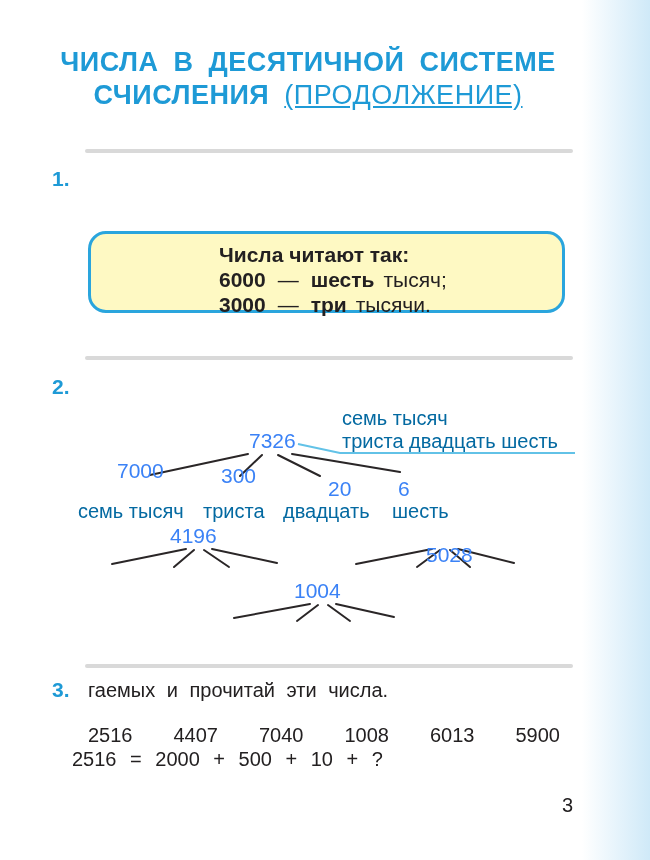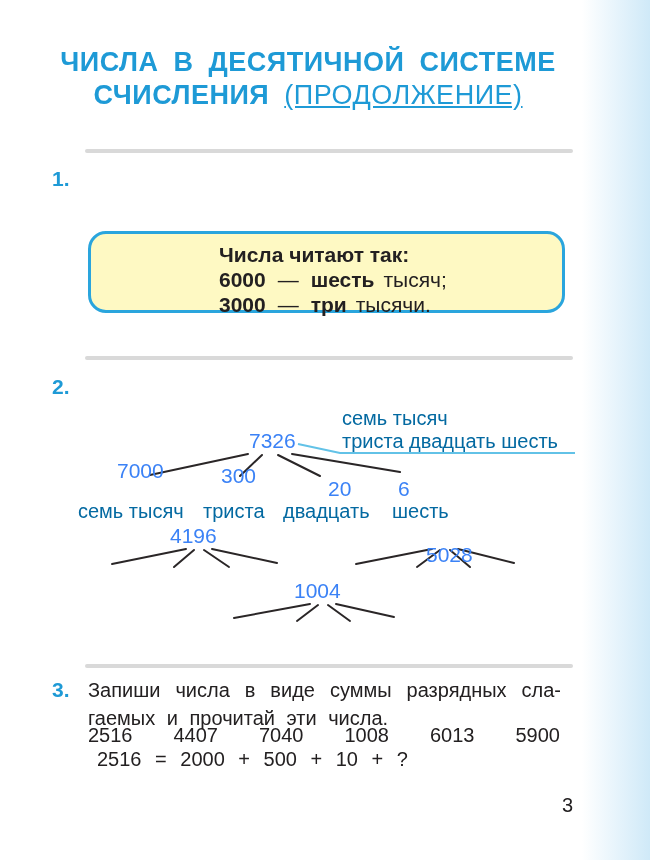--- a/index.html
+++ b/index.html
@@ -64,21 +64,21 @@
   .lines-svg line{stroke:#2a2627;stroke-width:2;stroke-linecap:round;}
   .lines-svg .blue-line{stroke:#62c2e7;stroke-width:2;fill:none;}
   
   .numbers-row{
     position:absolute;left:88px;top:724px;width:460px;
     display:flex;justify-content:space-between;
     font-size:20px;
     gap:41px;
   }
   .equation{
-    position:absolute;left:97px;top:748px;
+    position:absolute;left:72px;top:748px;
     font-size:20px;word-spacing:8px;
   }
   .page-number{
     position:absolute;left:562px;top:794px;
     font-size:20px;color:#232021;
   }
 </style>
 </head>
 <body>
 
@@ -146,21 +146,20 @@
   <div class="lbl blue-lbl" style="left:203px;top:500px;">триста</div>
   <div class="lbl blue-lbl" style="left:283px;top:500px;text-align:right;">двадцать</div>
   <div class="lbl blue-lbl" style="left:392px;top:500px;">шесть</div>
 
   <div class="lbl num-lbl" style="left:170px;top:525px;">4196</div>
   <div class="lbl num-lbl" style="left:416px;top:544px;margin-left:10px;">5028</div>
   <div class="lbl num-lbl" style="left:294px;top:580px;">1004</div>
 
   <div class="ex-num" style="top:678px;">3.</div>
   <div class="ex-text" style="top:676px;">
-    <div class="line-full">Запиши числа в виде суммы разрядных сла-</div>
     <div class="line-rest">гаемых и прочитай эти числа.</div>
   </div>
 
   <div class="numbers-row">
     <span>2516</span>
     <span>4407</span>
     <span>7040</span>
     <span>1008</span>
     <span>6013</span>
     <span>5900</span>

